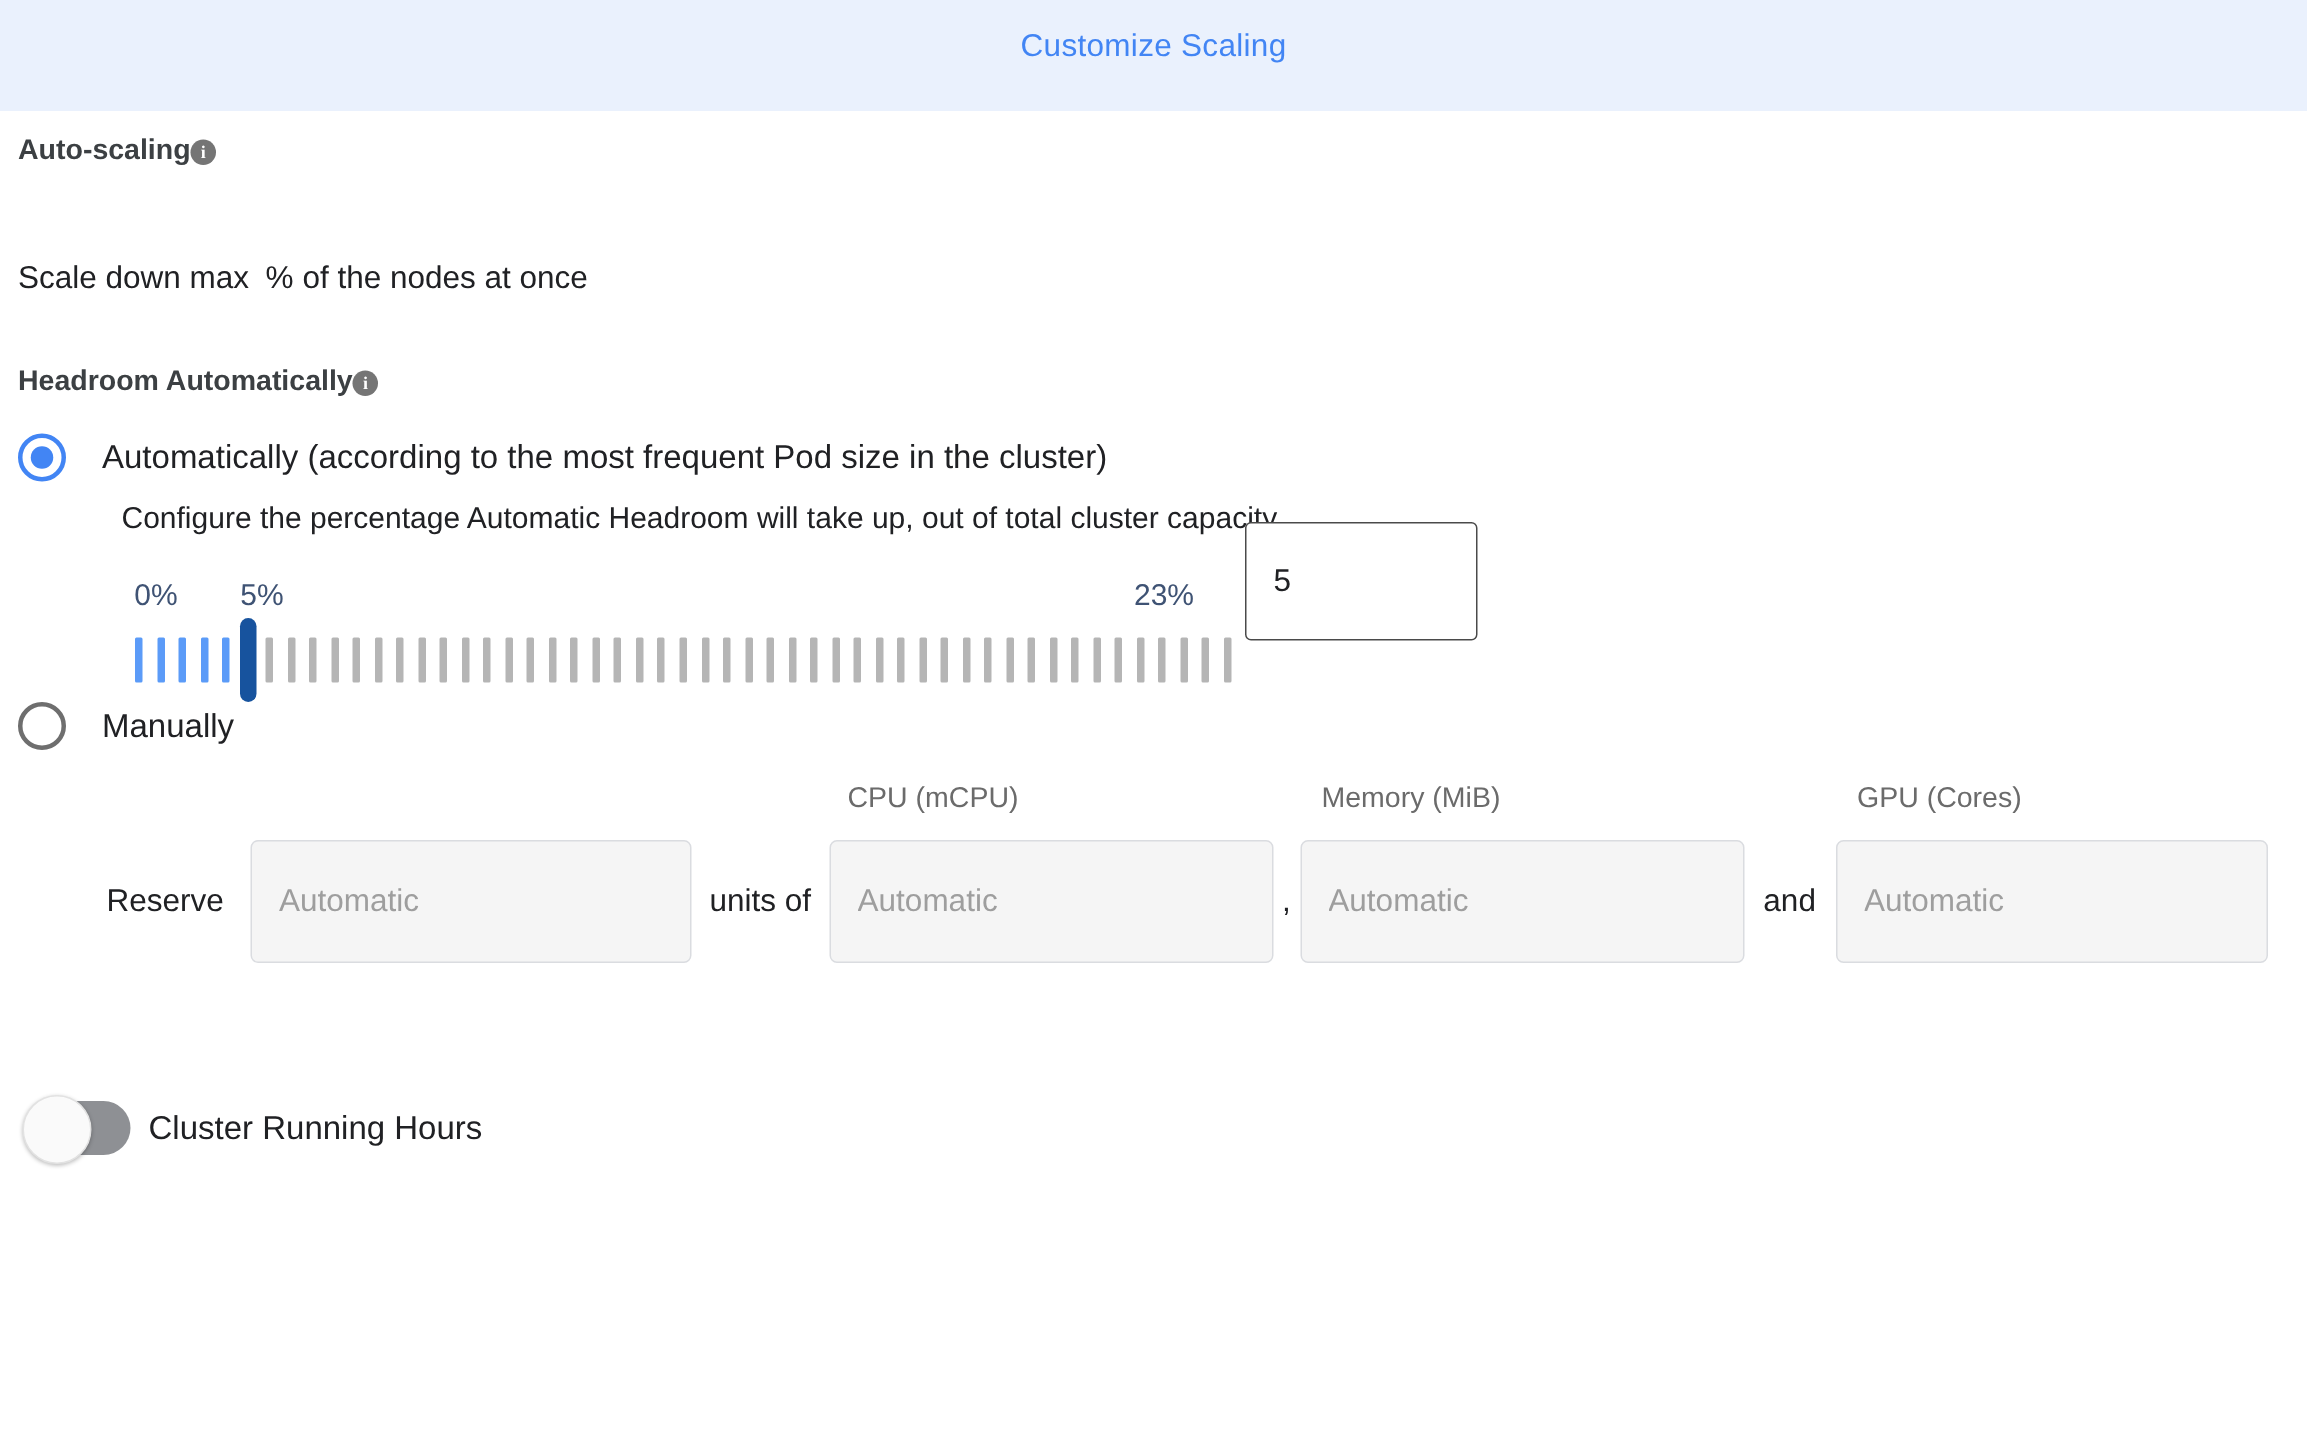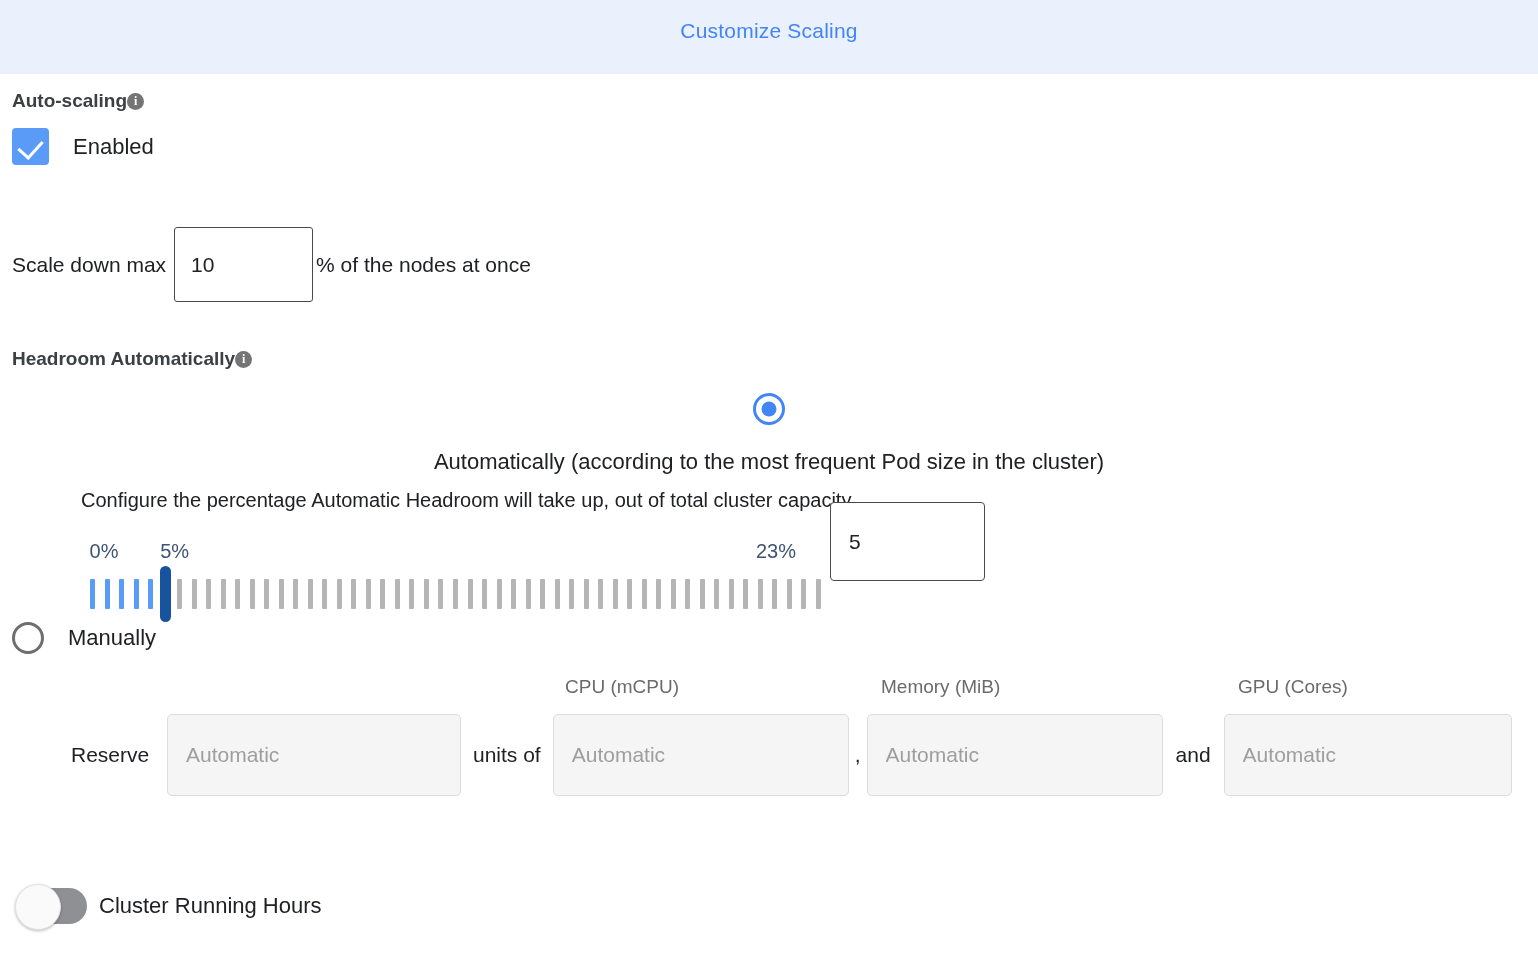--- a/index.html
+++ b/index.html
@@ -250,37 +250,32 @@
   <div class="header-title">Customize Scaling</div>
 </div>
 
 <div class="body">
 
   <div class="section-title" style="margin-top:16px;">
     <span>Auto-scaling</span>
     <span class="info-icon">i</span>
   </div>
 
-  <div class="cb-row" style="margin-top:16px;">
-    <div class="checkbox"></div>
-    <div class="cb-label">Enabled</div>
-  </div>
 
   <div class="scale-row" style="margin-top:62px;">
     <span class="scale-label">Scale down max</span>
-    <input class="num-input" type="text" value="10" style="">
     <span class="scale-suffix">% of the nodes at once</span>
   </div>
 
   <div class="section-title" style="margin-top:46px;">
     <span>Headroom Automatically</span>
     <span class="info-icon">i</span>
   </div>
 
-  <div class="radio-row" style="margin-top:23px;flex-direction:column;">
+  <div class="radio-row" style="margin-top:23px;">
     <div class="radio on"></div>
     <div class="radio-label">Automatically (according to the most frequent Pod size in the cluster)</div>
   </div>
 
   <div class="radio-desc" style="margin-top:14px;">Configure the percentage Automatic Headroom will take up, out of total cluster capacity</div>
 
   <div class="slider-block" style="margin-top:28px;">
     <div class="slider-scale-labels">
       <span class="scale-tick-label" id="lbl-min" style="left: 14px;">0%</span>
       <span class="scale-tick-label" id="lbl-cur" style="left: 84.6px;">5%</span>

